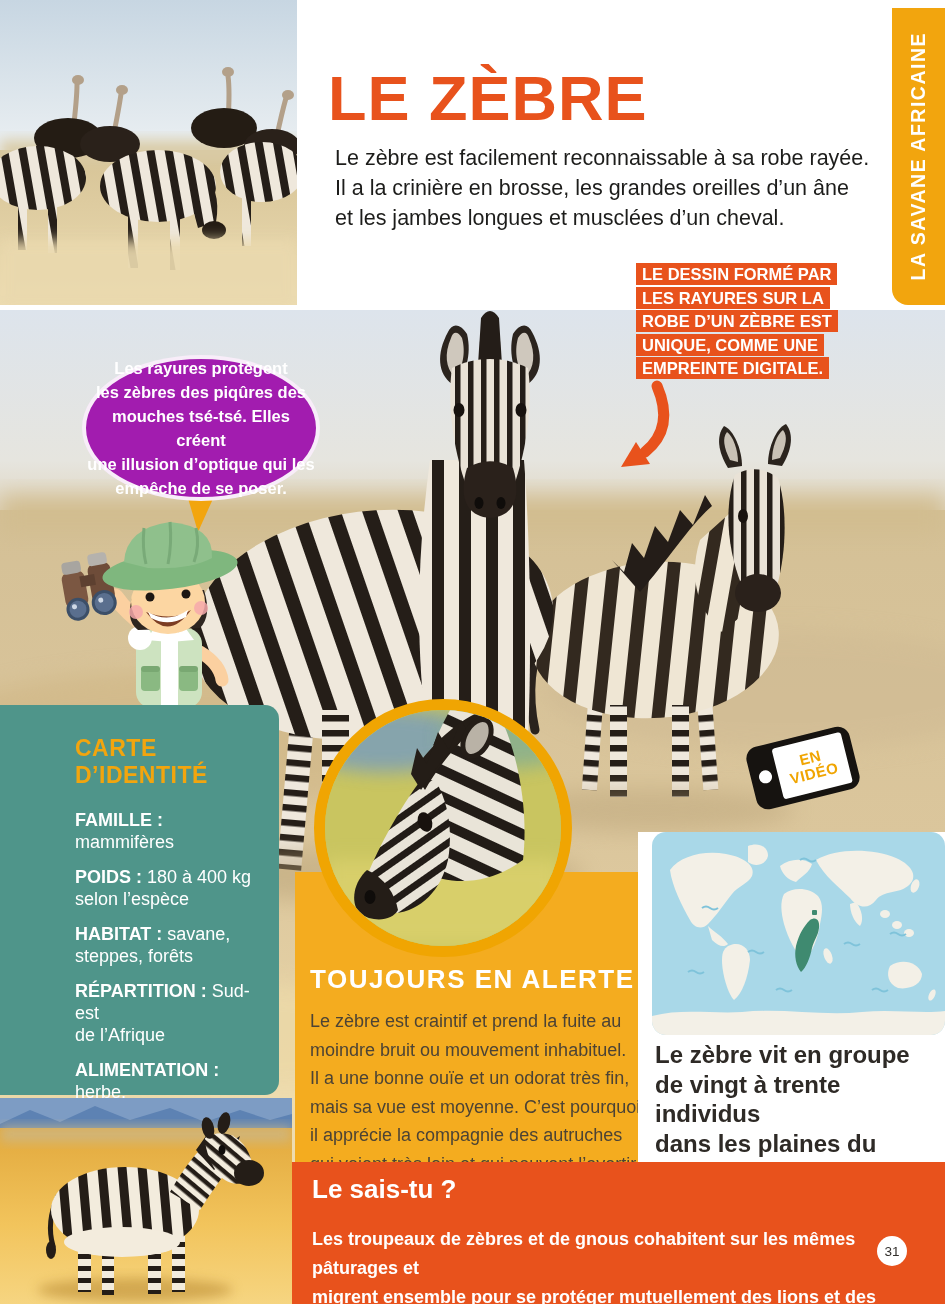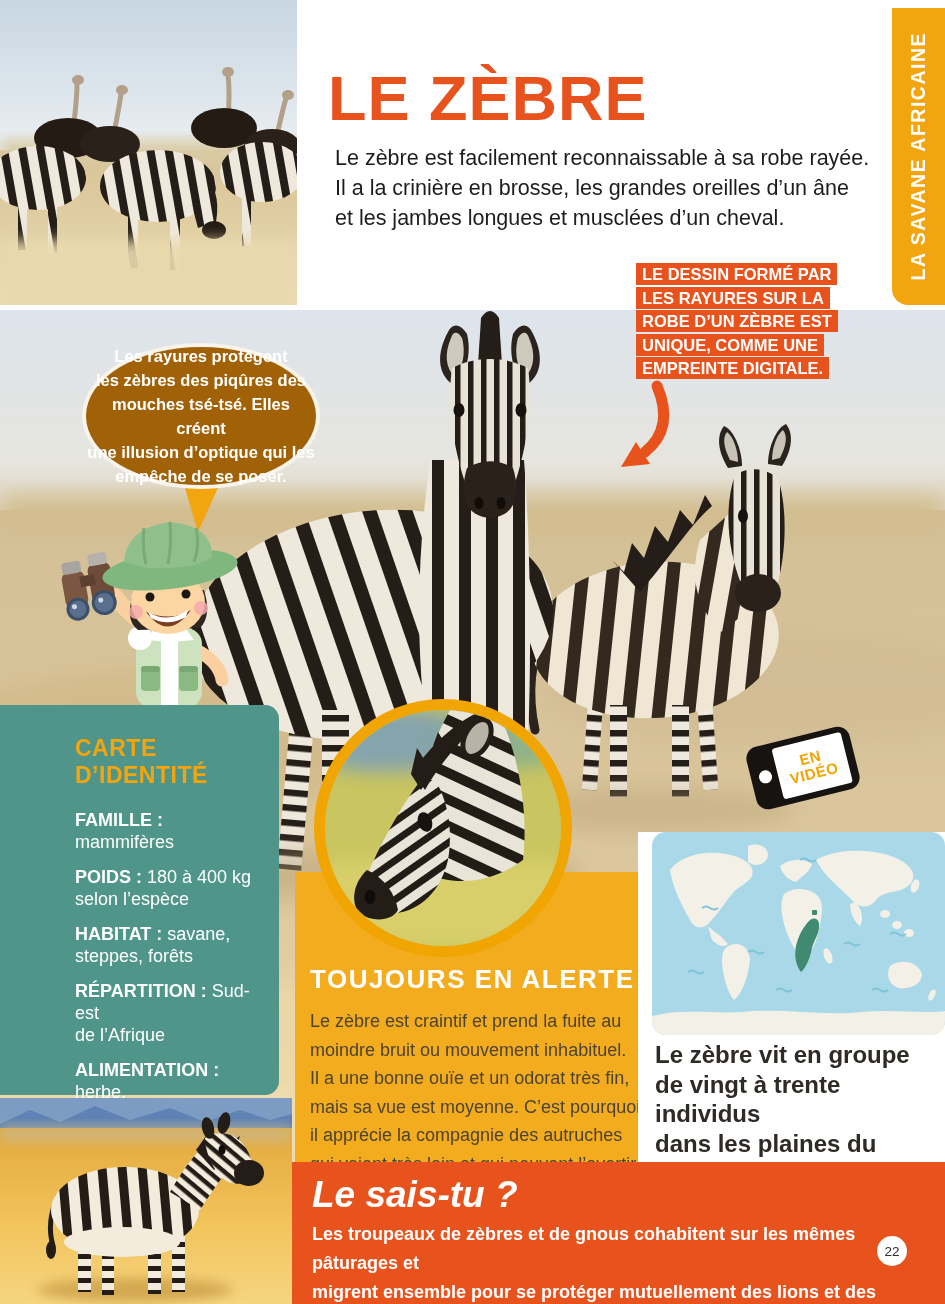--- a/index.html
+++ b/index.html
@@ -21,21 +21,21 @@
   .photo-main{left:0;top:310px;width:945px;height:855px;}
 
   
   .callout{left:636px;top:263px;width:205px;}
   .callout span{background:#E8521C;color:#fff;font-weight:bold;font-size:16.5px;line-height:23.5px;
                 padding:2px 6px;box-decoration-break:clone;-webkit-box-decoration-break:clone;}
   .arrow-wrap{left:605px;top:378px;width:110px;height:105px;}
 
   
   .bubble-tail{left:180px;top:470px;width:60px;height:66px;}
-  .bubble{left:82px;top:343px;width:238px;height:146px;background:#a16207;border-radius:50%;
+  .bubble{left:82px;top:355px;width:238px;height:146px;background:#a21caf;border-radius:50%;
           border:4px solid rgba(255,255,255,.92);box-sizing:border-box;
           display:flex;align-items:center;}
   .bubble p{margin:0;text-align:center;color:#fff;font-size:16.5px;line-height:24px;font-weight:bold;}
   .boy{left:60px;top:500px;width:220px;height:210px;}
 
   
   .id-card{left:0;top:705px;width:279px;height:390px;background:#4F958A;border-radius:0 14px 14px 0;
            box-sizing:border-box;padding:30px 18px 0 75px;color:#fff;}
   .id-card h2{margin:0 0 20px;font-size:23px;font-weight:800;color:#F2A50E;letter-spacing:.5px;}
   .id-item{font-size:18px;line-height:22px;margin-bottom:13px;}
@@ -62,21 +62,21 @@
   
   .map-panel{left:638px;top:832px;width:307px;height:330px;background:#fff;}
   .map-card{position:absolute;left:14px;top:0;width:293px;height:203px;border-radius:14px;overflow:hidden;}
   .map-caption{position:absolute;left:17px;top:208px;width:272px;margin:0;font-size:24px;line-height:29.5px;
                font-weight:bold;color:#2e2a26;}
 
   
   .photo-bottom{left:0;top:1098px;width:292px;height:206px;}
   .fact-box{left:292px;top:1162px;width:653px;height:142px;background:#E8521C;box-sizing:border-box;
             padding:12px 0 0 20px;color:#fff;}
-  .fact-box h2{margin:0 0 4px;font-size:37px;font-weight:800;font-style:italic;}
+  .fact-box h2{margin:0 0 20px;font-size:26px;font-weight:800;}
   .fact-box p{margin:0;font-size:18px;line-height:29px;font-weight:bold;width:600px;}
   .page-num{position:absolute;right:38px;bottom:38px;width:30px;height:30px;border-radius:50%;background:#fff;
             display:flex;align-items:center;justify-content:center;color:#33302c;font-size:13.5px;}
 </style>
 </head>
 <body>
 
 <div class="page">
 
   <div class="abs photo-top">
@@ -469,17 +469,17 @@
         <ellipse cx="222" cy="52" rx="3.5" ry="5" fill="#0f0c0a"></ellipse>
       </g>
     </svg>
   </div>
 
   <section class="abs fact-box">
     <h2>Le sais-tu ?</h2>
     <p class="preline">Les troupeaux de zèbres et de gnous cohabitent sur les mêmes pâturages et
 migrent ensemble pour se protéger mutuellement des lions et des hyènes.</p>
     <div class="page-num">
-      <span>22</span>
+      <span>31</span>
     </div>
   </section>
 
 </div>
 
 </body></html>

